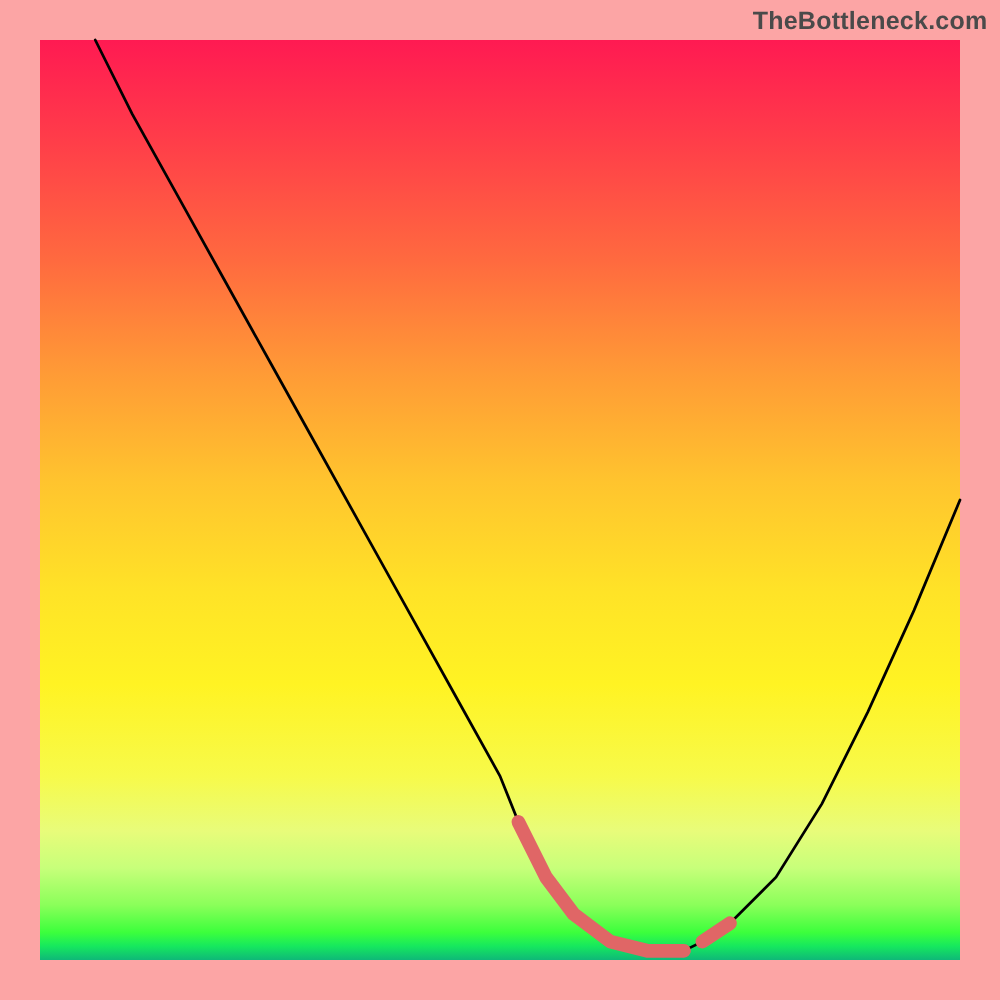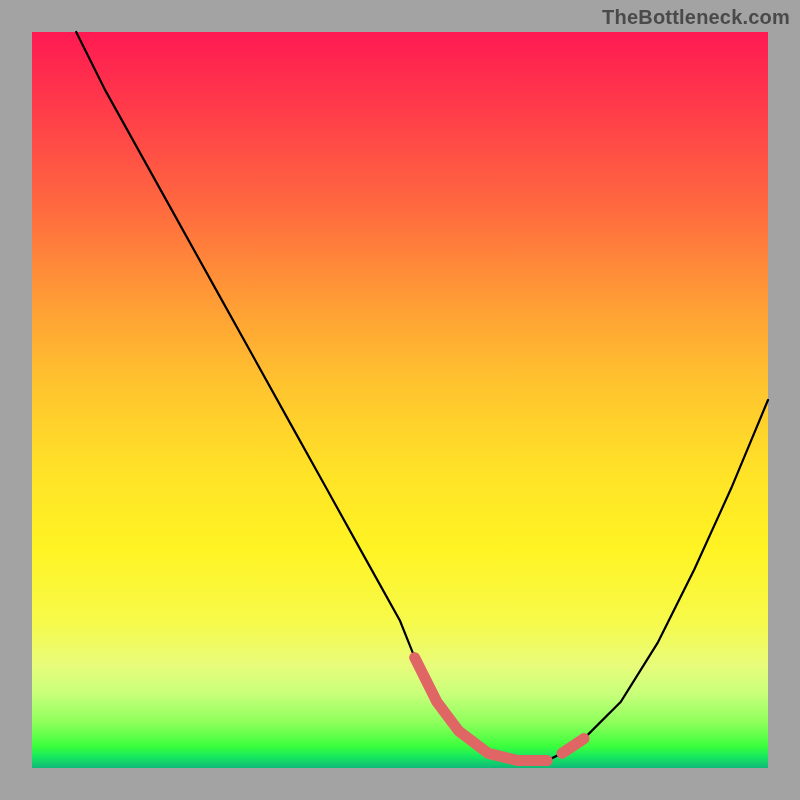--- a/index.html
+++ b/index.html
@@ -10,21 +10,21 @@
     background: #000;
     overflow: hidden;
     font-family: Arial, Helvetica, sans-serif;
   }
   .frame {
     position: absolute;
     left: 0;
     top: 0;
     width: 800px;
     height: 800px;
-    background: #a3a3a3;
+    background: #fca5a5;
   }
   .plot-area {
     position: absolute;
     left: 32px;
     top: 32px;
     width: 736px;
     height: 736px;
     
     background: linear-gradient(
       to bottom,

